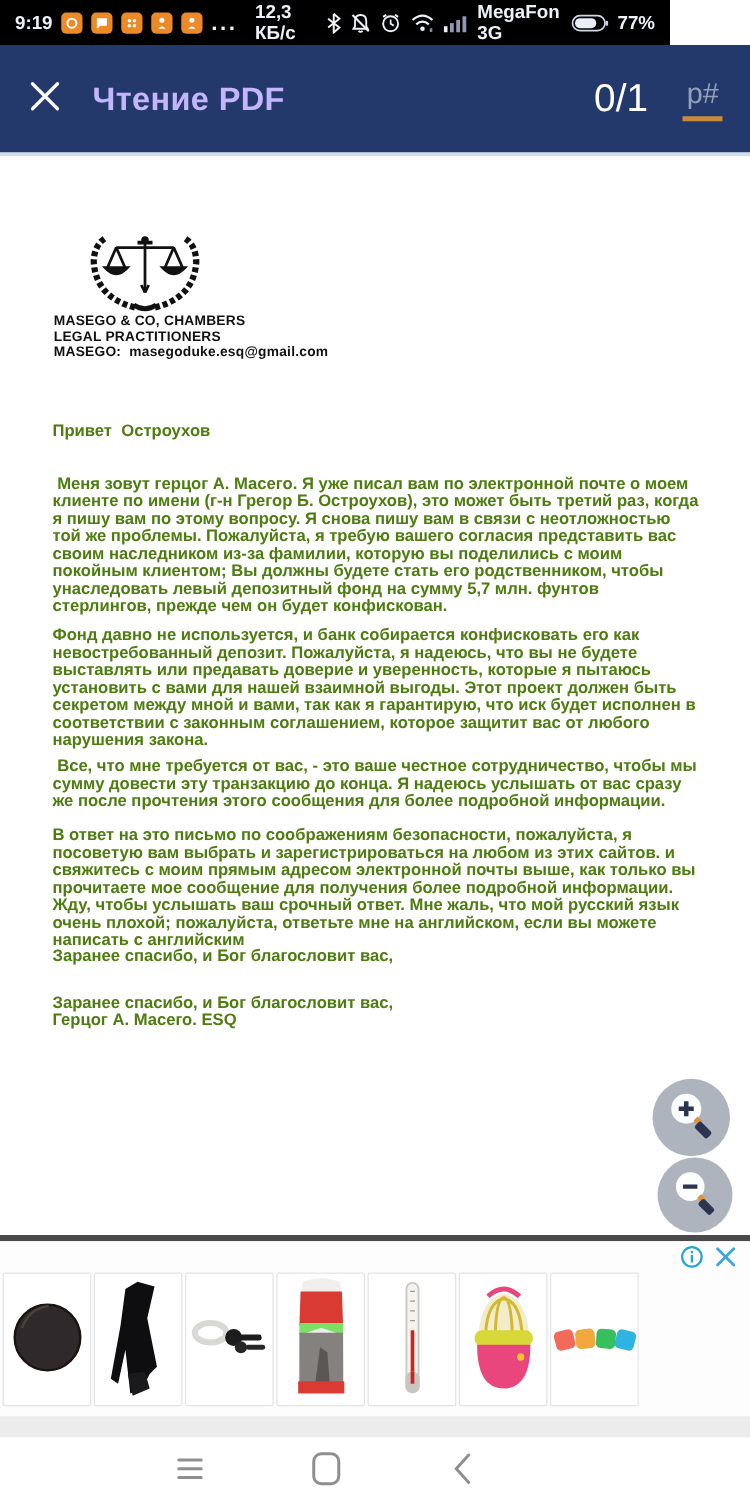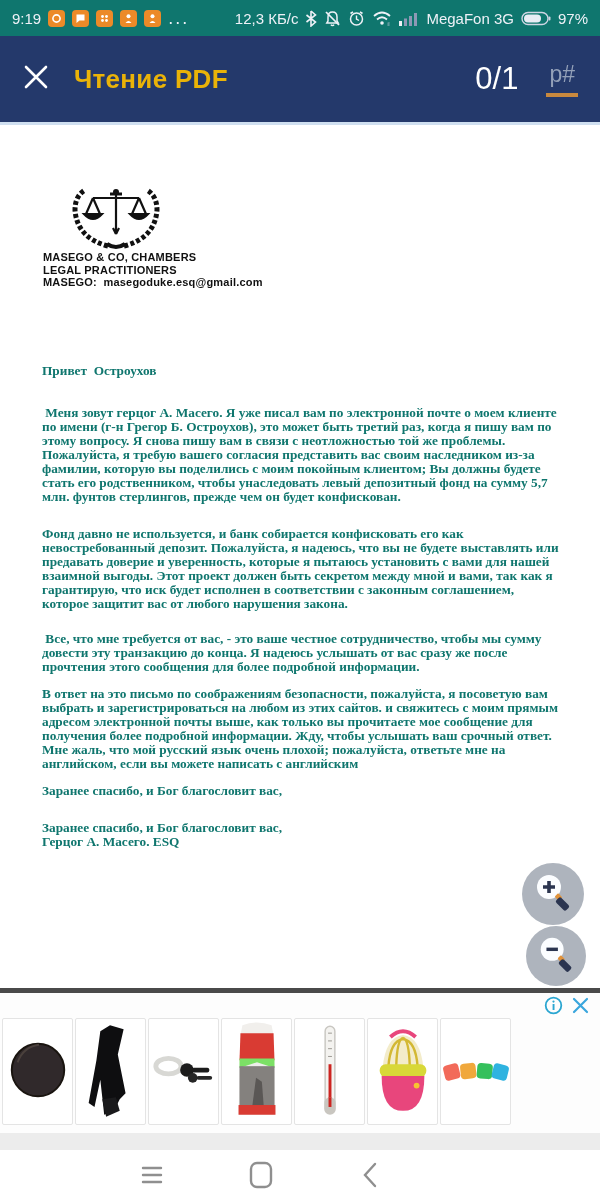--- a/index.html
+++ b/index.html
@@ -3,47 +3,47 @@
 <meta charset="utf-8">
 <style>
   * { margin:0; padding:0; box-sizing:border-box; }
   html,body { background:#fff; }
   .screen {
     position:relative; width:600px; height:1199px; overflow:hidden;
     background:#fff; font-family:"Liberation Sans", sans-serif;
   }
   
   .status-bar {
-    position:absolute; top:0; left:0; width:600px; height:36px;
-    background:#0f766e; color:#eef1f7; display:flex; align-items:center;
-    padding:0 12px; gap:7px; font-size:15px; font-weight:normal;
+    position:absolute; top:0; left:0; width:536px; height:36px;
+    background:#000000; color:#eef1f7; display:flex; align-items:center;
+    padding:0 12px; gap:7px; font-size:15px; font-weight:bold;
   }
   .sb-spacer { flex:1; }
   .app-ico { width:17px; height:17px; border-radius:4px; background:#ec8a28;
     display:flex; align-items:center; justify-content:center; flex:0 0 auto; }
   .sb-i { display:flex; align-items:center; flex:0 0 auto; }
   
   .app-bar {
     position:absolute; top:36px; left:0; width:600px; height:86px;
     background:#24396b; display:flex; align-items:center; padding:0 22px;
   }
-  .app-title { color:#eab308; font-size:26px; font-weight:bold; margin-left:24px; letter-spacing:.3px; }
+  .app-title { color:#c4b5fd; font-size:26px; font-weight:bold; margin-left:24px; letter-spacing:.3px; }
   .page-indicator { color:#ffffff; font-size:31px; margin-left:auto; }
   .page-num-tool { color:#93a0b8; font-size:23px; margin-left:28px;
     border-bottom:4px solid #c9893e; padding:0 3px 5px 3px; }
   .header-divider { position:absolute; top:122px; left:0; width:600px; height:3px; background:#cfdff0; }
   
   .pdf-page { position:absolute; top:125px; left:0; width:600px; height:753px; background:#ffffff; }
   .lh-text { position:absolute; left:43px; font-family:"Liberation Sans",sans-serif;
     font-weight:bold; color:#111; font-size:11px; letter-spacing:.2px; white-space:pre-wrap; }
   .doc-title { position:absolute; left:42px; width:517px; text-align:center; top:173px;
     font-family:"Liberation Serif",serif; font-weight:bold; font-size:14.5px; color:#14141d; }
   .doc-text { position:absolute; left:42px; width:517px;
-    font-family:Liberation Serif, serif; font-weight:bold; font-size:13.3px;
-    line-height:14px; color:#0f766e; white-space:pre-wrap;margin-top:26px; }
+    font-family:Liberation Sans, sans-serif; font-weight:bold; font-size:13.3px;
+    line-height:14px; color:#4d7c0f; white-space:pre-wrap; }
   
   .zoom-btn { position:absolute; border-radius:50%; background:#aeb4bd;
     display:flex; align-items:center; justify-content:center; }
   #zoomIn  { top:863px; left:522px; width:62px; height:62px; }
   #zoomOut { top:926px; left:526px; width:60px; height:60px; }
   
   .ad-separator { position:absolute; top:988px; left:0; width:600px; height:5px; background:#4a4a4a; }
   .ad-banner { position:absolute; top:993px; left:0; width:600px; height:140px; background:#fdfdfd; }
   .ad-controls { position:absolute; top:3px; right:10px; display:flex; gap:8px; align-items:center; }
   .ad-tiles { position:absolute; top:25px; left:2px; display:flex; gap:2px; }
@@ -132,21 +132,21 @@
         </svg>
     </span>
     <span>MegaFon 3G</span>
     <span class="sb-i">
       <svg width="30" height="15" viewBox="0 0 30 15">
           <rect x="1" y="1.5" width="26" height="12" rx="6" fill="none" stroke="#cfd6e4" stroke-width="1.4"></rect>
           <rect x="3" y="3.5" width="17" height="8" rx="4" fill="#e9edf5"></rect>
           <rect x="27.5" y="5.5" width="2" height="4" rx="1" fill="#cfd6e4"></rect>
         </svg>
     </span>
-    <span>97%</span>
+    <span>77%</span>
   </div>
 
   <div class="app-bar">
     <span>
       <svg width="28" height="28" viewBox="0 0 28 28">
           <path d="M4 4 L24 24 M24 4 L4 24" stroke="#ffffff" stroke-width="2.6" stroke-linecap="round"></path>
         </svg>
     </span>
     <span class="app-title">Чтение PDF</span>
     <span class="page-indicator">0/1</span>

